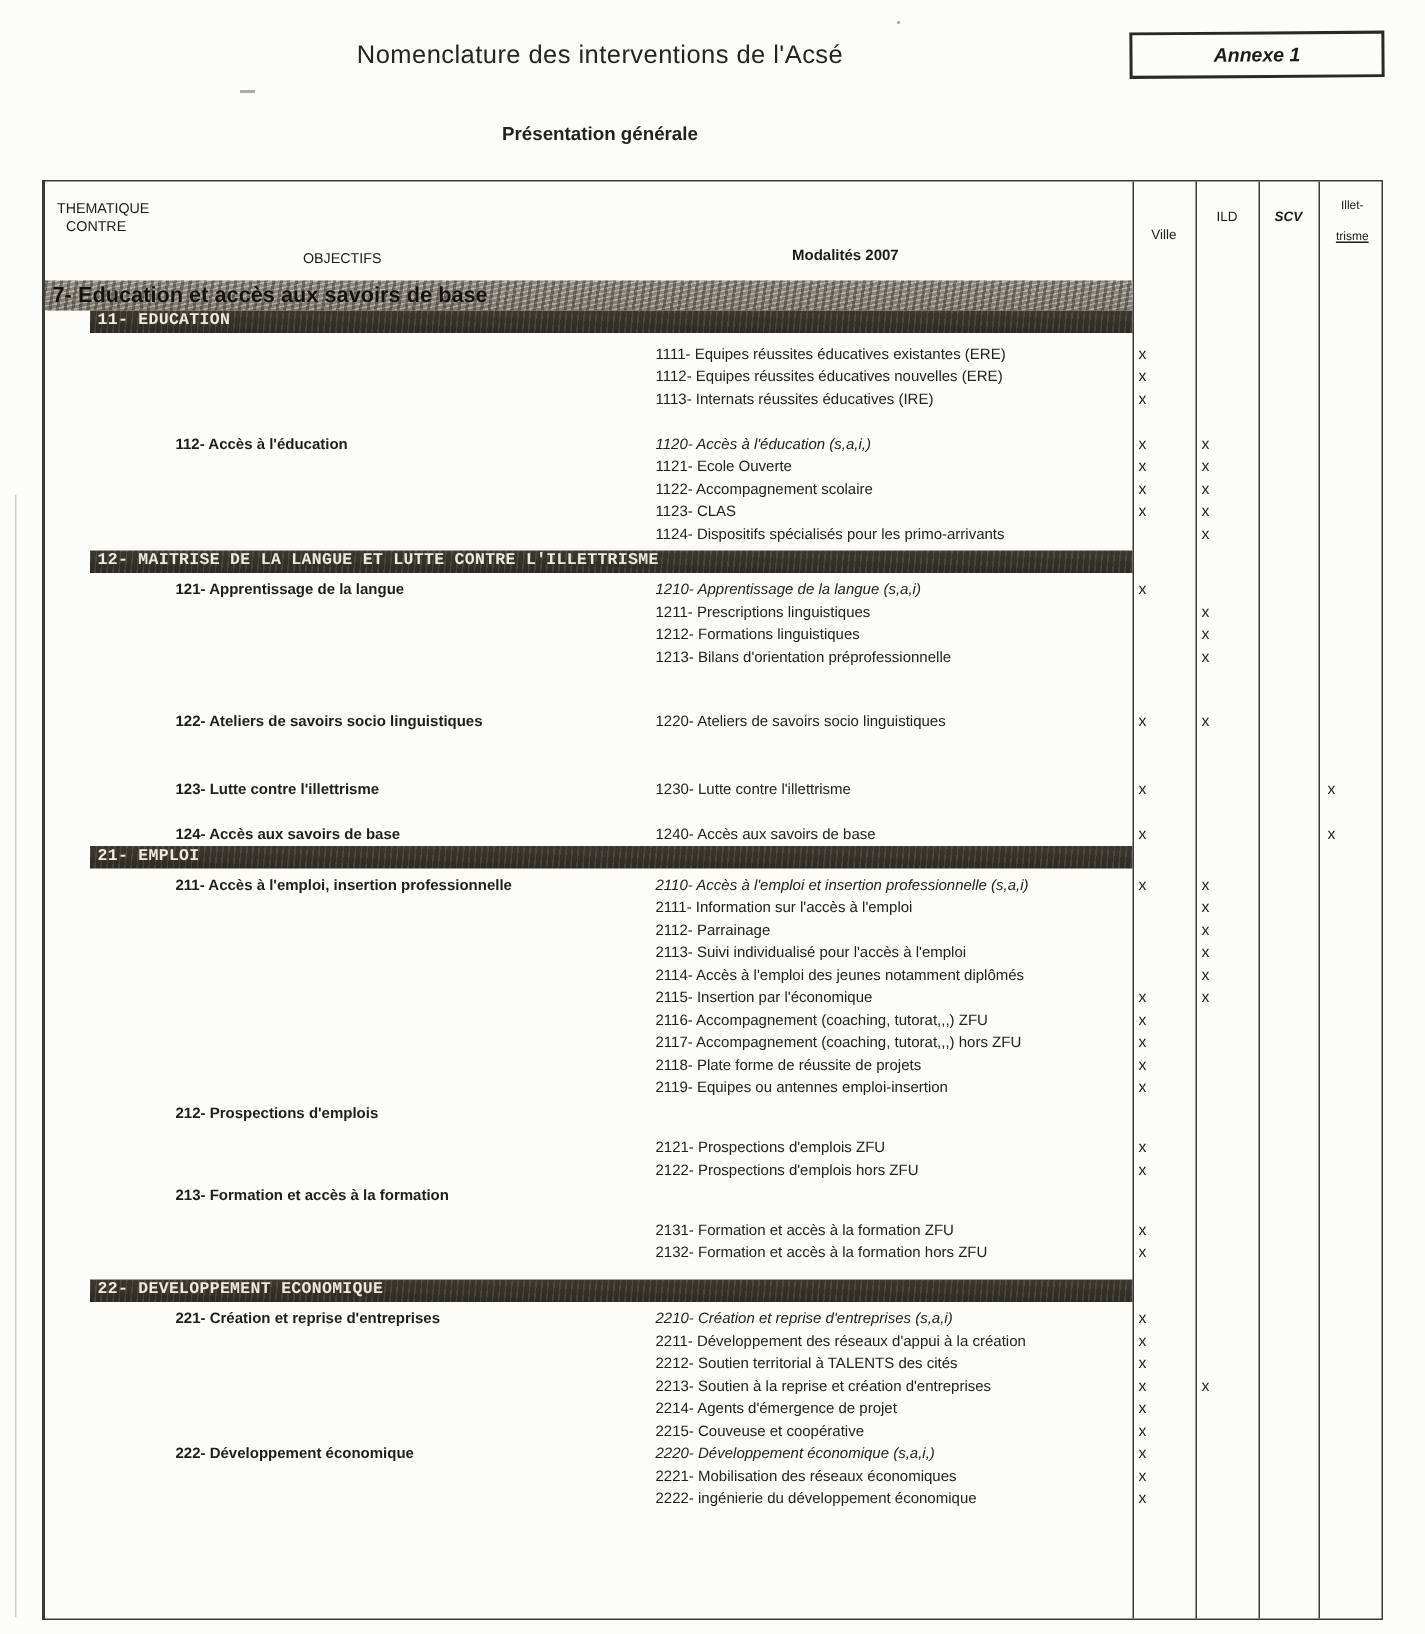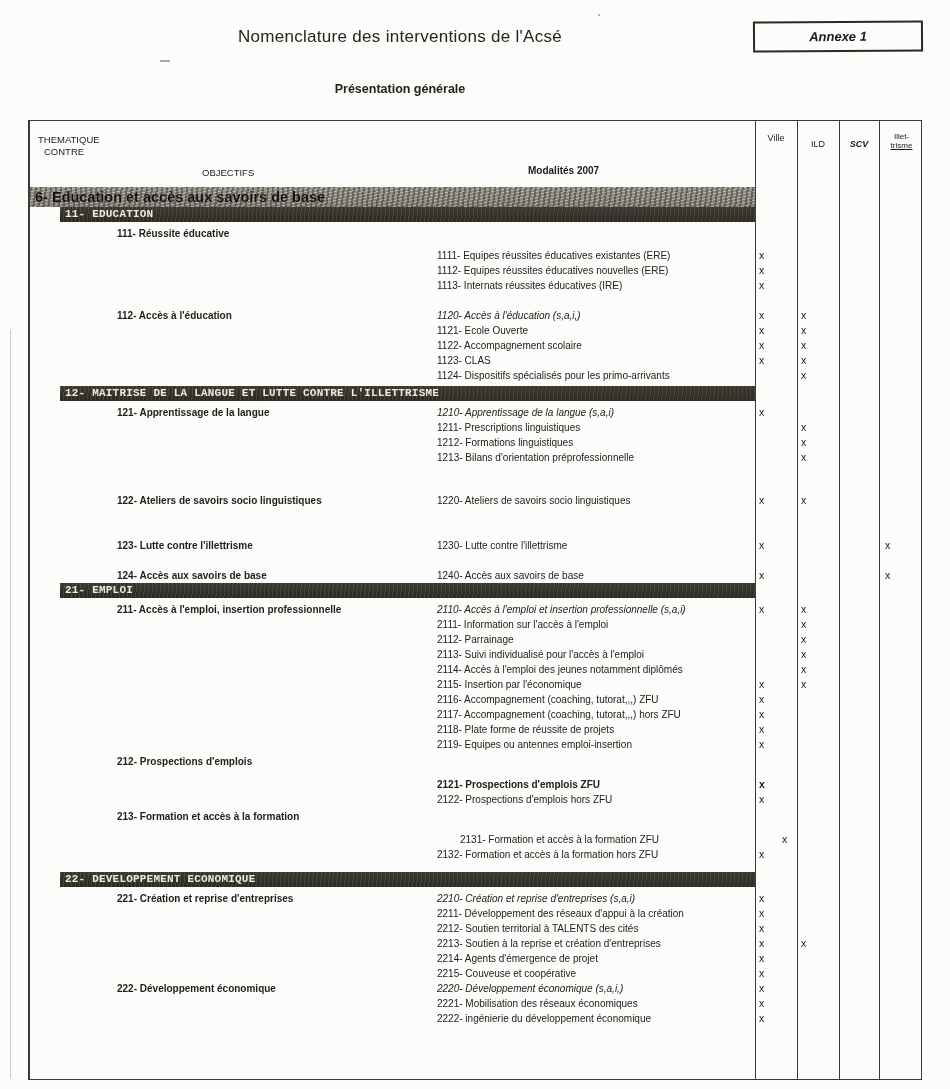--- a/index.html
+++ b/index.html
@@ -21,25 +21,25 @@
     box-sizing:border-box;border:1px solid var(--border,#3c3a36);
     border-left:2px solid var(--border,#3c3a36);}
   .vline{position:absolute;top:0;bottom:0;width:1px;background:var(--border,#3c3a36);}
 
   .thead{position:relative;height:66px;font-size:9.5px;}
   .thead div{position:absolute;white-space:nowrap;}
   .th-thematique1{left:8px;top:13px;}
   .th-thematique2{left:14px;top:25px;}
   .th-objectifs{left:172px;top:46px;}
   .th-modalites{left:498px;top:44px;font-weight:bold;font-size:10px;}
-  .th-ville{left:725px;width:42px;top:12px;text-align:center;font-size:9px;}
+  .th-ville{left:725px;width:42px;top:30px;text-align:center;font-size:9px;}
   .th-ild{left:767px;width:42px;top:18px;text-align:center;font-size:9px;}
   .th-scv{left:809px;width:40px;top:18px;text-align:center;font-size:9px;font-weight:bold;font-style:italic;}
   .th-illet1{left:849px;width:45px;top:11px;text-align:center;font-size:8px;}
-  .th-illet2{left:849px;width:45px;top:20px;text-align:center;font-size:8px;text-decoration:underline;}
+  .th-illet2{left:849px;width:45px;top:32px;text-align:center;font-size:8px;text-decoration:underline;}
 
   .tbody{position:relative;}
   .trow{position:relative;height:15px;font-size:10px;line-height:15px;white-space:nowrap;}
   .obj{position:absolute;left:87px;font-weight:bold;color:#201e19;}
   .mod{position:absolute;left:407px;color:#23211c;}
   .mod.it{font-style:italic;}
   .mark{position:absolute;font-size:10.5px;color:#1b1915;}
 
   .band{position:relative;box-sizing:border-box;white-space:nowrap;overflow:hidden;}
   .band1{height:20px;width:725px;line-height:20px;font-size:14.5px;font-weight:bold;
@@ -84,25 +84,22 @@
     <div class="th-objectifs">OBJECTIFS</div>
     <div class="th-modalites">Modalités 2007</div>
     <div class="th-ville">Ville</div>
     <div class="th-ild">ILD</div>
     <div class="th-scv">SCV</div>
     <div class="th-illet1">Illet-</div>
     <div class="th-illet2">trisme</div>
   </div>
 
   <div class="tbody">
-      <div class="band band1">6- Education et accès aux savoirs de base</div>
+      <div class="band band1">7- Education et accès aux savoirs de base</div>
       <div class="band band2">11- EDUCATION</div>
-      <div class="trow" style="margin-top: 4px;">
-        <span class="obj">111- Réussite éducative</span>
-      </div>
       <div class="trow" style="margin-top: 7px;">
         <span class="mod">1111- Equipes réussites éducatives existantes (ERE)</span>
         <span class="mark" style="left: 729px;">x</span>
       </div>
       <div class="trow">
         <span class="mod">1112- Equipes réussites éducatives nouvelles (ERE)</span>
         <span class="mark" style="left: 729px;">x</span>
       </div>
       <div class="trow">
         <span class="mod">1113- Internats réussites éducatives (IRE)</span>
@@ -209,32 +206,32 @@
         <span class="mod">2118- Plate forme de réussite de projets</span>
         <span class="mark" style="left: 729px;">x</span>
       </div>
       <div class="trow">
         <span class="mod">2119- Equipes ou antennes emploi-insertion</span>
         <span class="mark" style="left: 729px;">x</span>
       </div>
       <div class="trow" style="margin-top: 2px;">
         <span class="obj">212- Prospections d'emplois</span>
       </div>
-      <div class="trow" style="margin-top: 8px; font-weight: bold;">
+      <div class="trow" style="margin-top: 8px;">
         <span class="mod">2121- Prospections d'emplois ZFU</span>
         <span class="mark" style="left: 729px;">x</span>
       </div>
       <div class="trow">
         <span class="mod">2122- Prospections d'emplois hors ZFU</span>
         <span class="mark" style="left: 729px;">x</span>
       </div>
       <div class="trow" style="margin-top: 2px;">
         <span class="obj">213- Formation et accès à la formation</span>
       </div>
-      <div class="trow" style="margin-top: 8px; margin-left: 23px;">
+      <div class="trow" style="margin-top: 8px;">
         <span class="mod">2131- Formation et accès à la formation ZFU</span>
         <span class="mark" style="left: 729px;">x</span>
       </div>
       <div class="trow">
         <span class="mod">2132- Formation et accès à la formation hors ZFU</span>
         <span class="mark" style="left: 729px;">x</span>
       </div>
       <div class="band band2" style="margin-top: 10px;">22- DEVELOPPEMENT ECONOMIQUE</div>
       <div class="trow" style="margin-top: 4px;">
         <span class="obj">221- Création et reprise d'entreprises</span>

